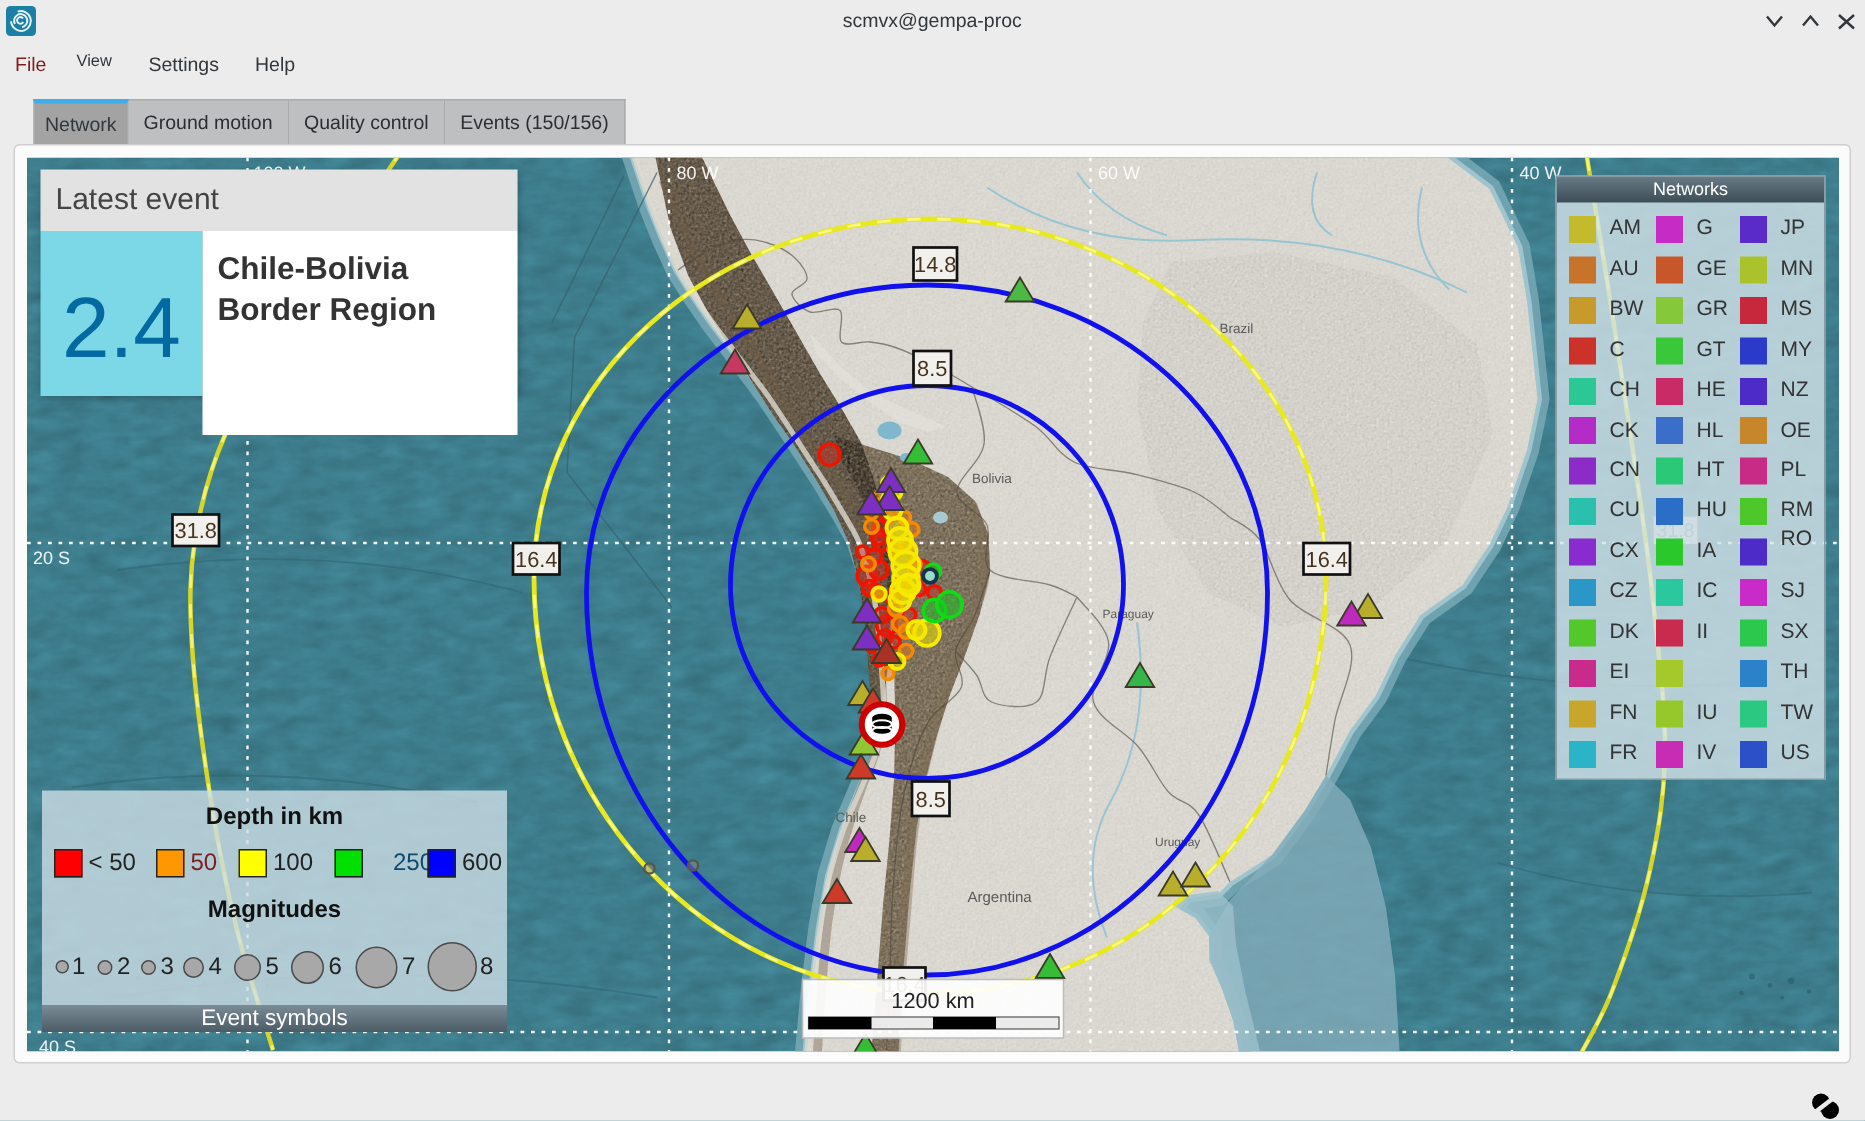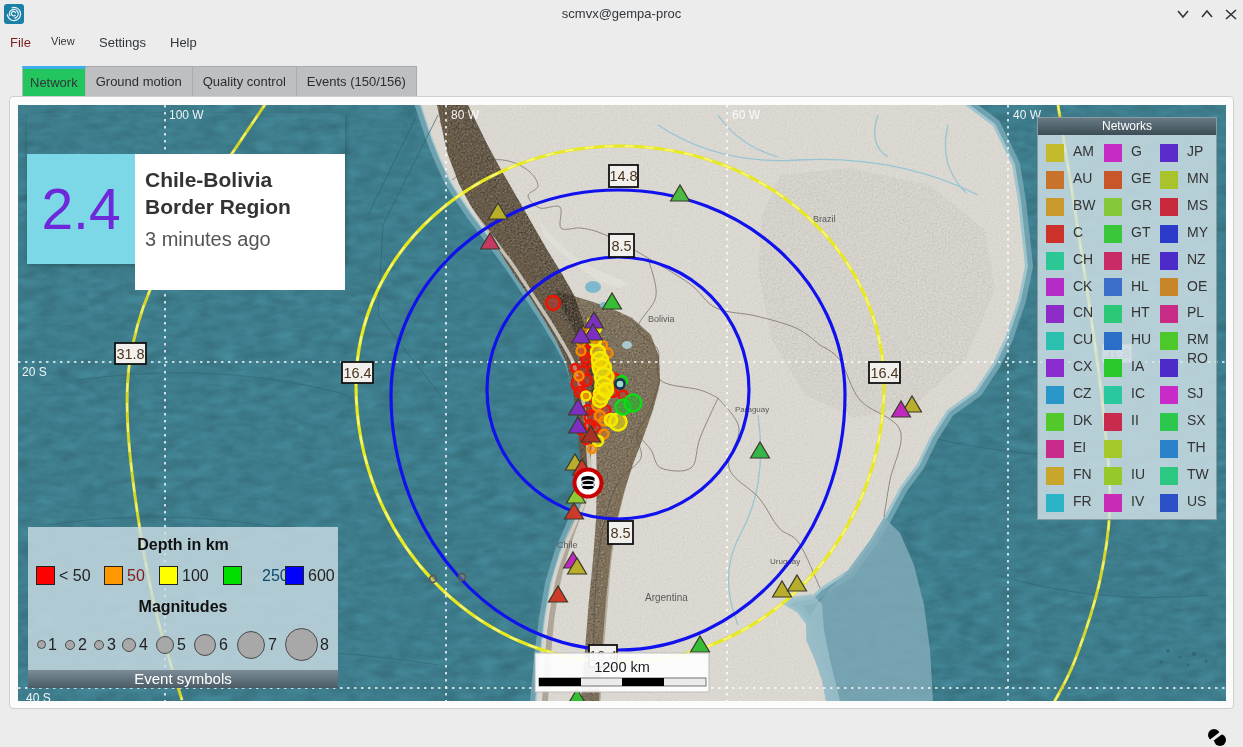--- a/index.html
+++ b/index.html
@@ -18,21 +18,21 @@
 <svg class="abs" style="left:1176px;top:6px" width="68" height="16" viewBox="0 0 68 16">
  <path d="M2 5 L7 11 L12 5" stroke="#31363b" stroke-width="1.6" fill="none"></path>
  <path d="M26 11 L31 5 L36 11" stroke="#31363b" stroke-width="1.6" fill="none"></path>
  <path d="M50 4 L60 13 M60 4 L50 13" stroke="#31363b" stroke-width="1.6" fill="none"></path>
 </svg>
 <div class="abs" style="left:10px;top:35px;font-size:13px;color:#7f1d1d">File</div>
 <div class="abs" style="left:51px;top:35px;font-size:11px;color:#31363b">View</div>
 <div class="abs" style="left:99px;top:35px;font-size:13px;color:#31363b">Settings</div>
 <div class="abs" style="left:170px;top:35px;font-size:13px;color:#31363b">Help</div>
 <div class="abs" style="left:22px;top:66px;height:30px;display:flex">
- <div style="background:#22c55e;border:1px solid #b6b6b6;border-bottom:none;border-top:3px solid #3daee9;padding:0 7px;font-size:13px;color:#31363b;line-height:27px">Network</div>
+ <div style="background:#a3a3a3;border:1px solid #b6b6b6;border-bottom:none;border-top:3px solid #3daee9;padding:0 7px;font-size:13px;color:#31363b;line-height:27px">Network</div>
  <div style="background:#bdbfc1;border:1px solid #a9abad;border-left:none;border-bottom:none;padding:0 10px;font-size:13px;color:#2b2e31;line-height:29px">Ground motion</div>
  <div style="background:#bdbfc1;border:1px solid #a9abad;border-left:none;border-bottom:none;padding:0 10px;font-size:13px;color:#2b2e31;line-height:29px">Quality control</div>
  <div style="background:#bdbfc1;border:1px solid #a9abad;border-left:none;border-bottom:none;padding:0 10px;font-size:13px;color:#2b2e31;line-height:29px">Events (150/156)</div>
 </div>
 <div class="abs" style="left:9px;top:96px;width:1225px;height:613px;background:#fbfbfb;border:1px solid #cfcfcf;border-radius:4px"></div>
 <svg class="abs" style="left:18px;top:105px" width="1208" height="596" viewBox="0 0 1208 596">
 <defs>
  <filter id="rough">
         <feTurbulence type="fractalNoise" baseFrequency="0.55" numOctaves="2" result="n"></feTurbulence>
   <feColorMatrix in="n" type="matrix" values="0 0 0 0 0  0 0 0 0 0  0 0 0 0 0  0.65 0.65 0.65 0 -0.5"></feColorMatrix>
@@ -275,26 +275,26 @@
     </g>
 <g>
  <rect x="517" y="548" width="174" height="39" fill="#ffffff" opacity="0.92" stroke="#bbb" stroke-width="1"></rect>
  <text x="604" y="567" font-size="14.5" fill="#222" text-anchor="middle">1200 km</text>
  <rect x="521" y="573" width="167" height="8" fill="#ebebeb" stroke="#555" stroke-width="0.8"></rect>
  <rect x="521" y="573" width="42" height="8" fill="#000"></rect>
  <rect x="604" y="573" width="42" height="8" fill="#000"></rect>
 </g>
 </svg>
 <div class="abs" style="left:27px;top:113px;width:318px;height:151px;box-shadow:1px 2px 5px rgba(0,0,0,0.25)">
+ <div style="height:41px;background:#e2e2e2;color:#444;font-size:20px;line-height:41px;padding-left:10px">Latest event</div>
  <div style="position:absolute;left:0;top:41px;width:108px;height:110px;background:#7cd7e7;text-align:center">
-  <div style="font-size:57px;color:#6d28d9;margin-top:22px">2.4</div>
+  <div style="font-size:57px;color:#0369a1;margin-top:32px">2.4</div>
  </div>
  <div style="position:absolute;left:108px;top:41px;width:210px;height:136px;background:#ffffff">
   <div style="margin:12px 0 0 10px;font-size:21px;font-weight:bold;color:#333;line-height:27px">Chile-Bolivia<br>Border Region</div>
-  <div style="margin:8px 0 0 10px;font-size:20px;color:#555">3 minutes ago</div>
  </div>
 </div>
 <div class="abs" style="left:1037px;top:117px;width:180px;height:403px;background:rgba(212,227,234,0.8);border:1px solid #8a9aa2">
  <div style="height:17px;background:linear-gradient(#677a85,#3d4d56);color:#fff;font-size:12px;text-align:center;line-height:16px">Networks</div>
 </div>
 <div class="nsq" style="left:1046px;top:144px;background:#c3bb2b"></div>
 <div class="ntx" style="left:1073px;top:143px">AM</div>
 <div class="nsq" style="left:1104px;top:144px;background:#c62bc6"></div>
 <div class="ntx" style="left:1131px;top:143px">G</div>
 <div class="nsq" style="left:1160px;top:144px;background:#5a2bc8"></div>

